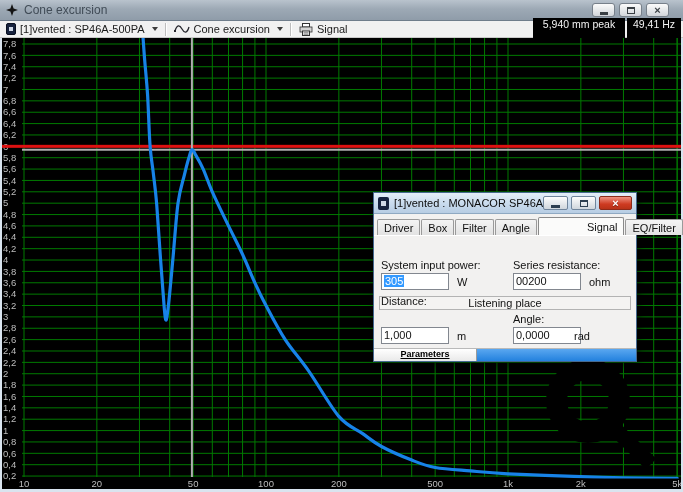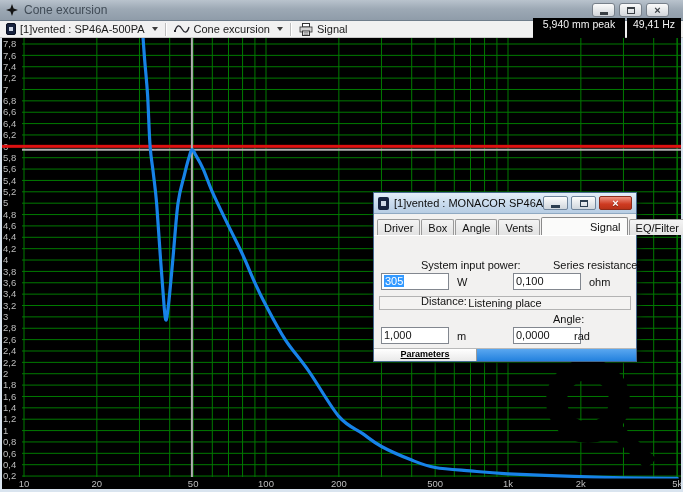--- a/index.html
+++ b/index.html
@@ -55,21 +55,21 @@
   .dbtn .g-max{border-color:#2c3e50;}
   .dbtn.close .g-x{color:#fff;text-shadow:0 1px 1px rgba(0,0,0,.4);}
 
   .dlg-tabs{height:19px;display:flex;align-items:flex-end;padding:2px 3px 0 3px;background:#f2f1f0;}
   .tab{font-size:11px;color:#111;border:1px solid #9a9a9a;border-bottom:none;border-radius:2px 2px 0 0;
     background:linear-gradient(180deg,#f4f4f4,#e2e2e2);padding:2px 6px 1px 6px;margin-right:1px;height:16px;box-sizing:border-box;}
   .tab.active{background:#fbfbfa;height:18px;padding-top:3px;position:relative;z-index:2;border-color:#8a8a8a;padding-left:48px;}
   .dlg-body{position:relative;flex:1;border-top:1px solid #fff;}
   .ghead{position:absolute;left:5px;right:5px;height:14px;border:1px solid #b3b3b3;background:#f4f3f2;
     font-size:11px;color:#111;text-align:center;line-height:13px;box-sizing:border-box;}
-  .flabel{position:absolute;font-size:11px;color:#111;white-space:nowrap;margin-left:40px;}
+  .flabel{position:absolute;font-size:11px;color:#111;white-space:nowrap;}
   .field{position:absolute;width:68px;height:17px;border:1px solid #82878f;background:#fff;box-sizing:border-box;
     font-size:11px;color:#111;line-height:15px;padding-left:2px;}
   .field .sel{background:#3399ff;color:#fff;padding:0 1px;}
   .unit{position:absolute;font-size:11px;color:#111;}
   .dlg-bottom{height:12px;display:flex;border-top:1px solid #b9b9b9;}
   .param-tab{width:102px;background:linear-gradient(180deg,#ffffff,#e9e9e9);border-right:1px solid #9a9a9a;
     font-size:9px;font-weight:bold;color:#000;text-align:center;line-height:11px;text-decoration:underline;}
   .bluebar{flex:1;background:linear-gradient(180deg,#5aa7f0,#2381de);}
 </style>
 </head>
@@ -272,32 +272,32 @@
             <span class="g-max"></span>
           </div>
         <div class="dbtn close">
             <span class="g-x">×</span>
           </div>
       </div>
     </div>
     <div class="dlg-tabs">
       <div class="tab">Driver</div>
       <div class="tab">Box</div>
+      <div class="tab">Filter</div>
       <div class="tab">Angle</div>
-      <div class="tab">Vents</div>
       <div class="tab active">Signal</div>
       <div class="tab">EQ/Filter</div>
       <div class="tab">Project</div>
     </div>
     <div class="dlg-body">
       <div class="flabel" style="left:7px;top:23px">System input power:</div>
       <div class="flabel" style="left:139px;top:23px">Series resistance:</div>
       <div class="field" style="left:7px;top:37px"><span class="sel">305</span></div>
       <div class="unit" style="left:83px;top:40px">W</div>
-      <div class="field" style="left:139px;top:37px">0,100</div>
+      <div class="field" style="left:139px;top:37px">00200</div>
       <div class="unit" style="left:215px;top:40px">ohm</div>
       <div class="ghead" style="top:60px">Listening place</div>
       <div class="flabel" style="left:7px;top:59px">Distance:</div>
       <div class="flabel" style="left:139px;top:77px">Angle:</div>
       <div class="field" style="left:7px;top:91px">1,000</div>
       <div class="unit" style="left:83px;top:94px">m</div>
       <div class="field" style="left:139px;top:91px">0,0000</div>
       <div class="unit" style="left:200px;top:94px">rad</div>
     </div>
     <div class="dlg-bottom">

